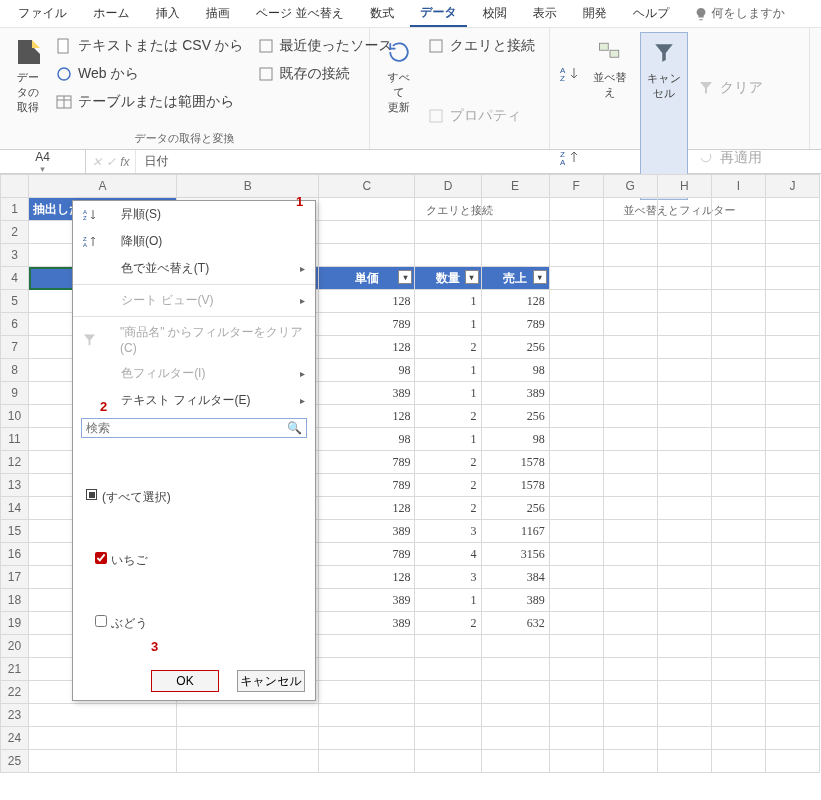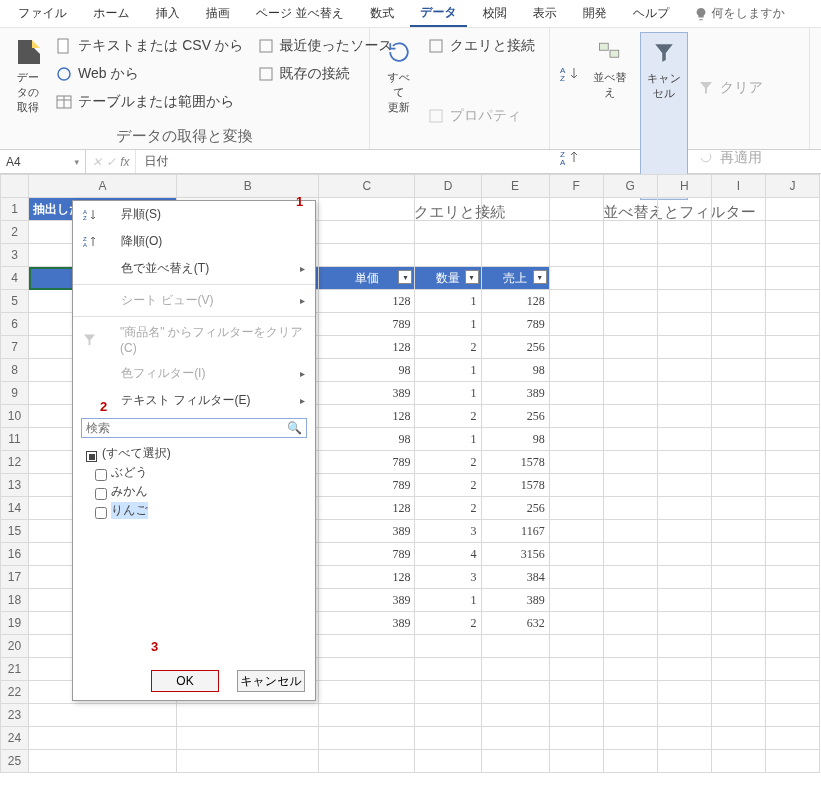--- a/index.html
+++ b/index.html
@@ -9,63 +9,63 @@
 .menubar { display: flex; align-items: center; height: 28px; padding: 0 8px; gap: 6px; border-bottom: 1px solid #e5e5e5; }
 .menubar .tab { padding: 4px 10px; cursor: pointer; color: #333; }
 .menubar .tab.active { color: #2b579a; border-bottom: 2px solid #2b579a; font-weight: 600; }
 .menubar .search-hint { display: flex; align-items: center; gap: 4px; color: #666; margin-left: 8px; }
 .lightbulb { width: 14px; height: 14px; display: inline-block; }
 
 
 .ribbon { display: flex; border-bottom: 1px solid #d0d0d0; background: #fafafa; height: 122px; }
 .ribbon-group { display: flex; flex-direction: column; padding: 4px 10px 0 10px; border-right: 1px solid #e5e5e5; }
 .ribbon-group-body { display: flex; gap: 6px; flex: 1; }
-.ribbon-group-label { text-align: center; font-size: 15px; color: #666; padding: 3px 0; }
+.ribbon-group-label { text-align: center; font-size: 11px; color: #666; padding: 3px 0; }
 .big-btn { display: flex; flex-direction: column; align-items: center; justify-content: flex-start; width: 48px; padding: 4px 2px; font-size: 11px; text-align: center; cursor: pointer; }
 .big-btn .icon-box { width: 32px; height: 32px; margin-bottom: 2px; display: flex; align-items: center; justify-content: center; }
 .small-btn-list { display: flex; flex-direction: column; gap: 4px; padding: 2px 0; }
 .small-btn { display: flex; align-items: center; gap: 6px; padding: 3px 4px; font-size: 14px; cursor: pointer; white-space: nowrap; }
 .small-btn .sm-icon { width: 16px; height: 16px; flex-shrink: 0; }
 .small-btn.dimmed { color: #aaa; margin-top: 42px; }
 .filter-btn { background: #e0e8f5; border: 1px solid #9cb4d8; }
 
 
 .formula-row { display: flex; align-items: center; height: 24px; border-bottom: 1px solid #d0d0d0; }
-.name-box { width: 86px; border-right: 1px solid #d0d0d0; padding: 0 6px; font-size: 12px; display: flex; align-items: center; justify-content: space-between; height: 100%; }
+.name-box { width: 86px; border-right: 1px solid #d0d0d0; padding: 0 6px; font-size: 12px; display: flex; align-items: center; justify-content: space-between; height: 100%; flex-direction: column; }
 .name-box .caret { color: #888; font-size: 9px;}
 .fx-controls { display: flex; align-items: center; gap: 4px; padding: 0 6px; color: #888; border-right: 1px solid #e5e5e5; height: 100%; }
 .fx-controls span { cursor: pointer; font-style: italic;}
 .formula-input { flex: 1; padding: 0 8px; color: #555; }
 
 
 .grid-wrap { position: relative; }
 table.grid { border-collapse: collapse; table-layout: fixed; width: 820px; }
 .grid th, .grid td { border: 1px solid #d9d9d9; height: 23px; font-size: 12px; padding: 0 4px; overflow: hidden; }
 .grid thead th { background: #f3f3f3; color: #666; font-weight: normal; text-align: center; }
 .grid .rowhdr { background: #f3f3f3; color: #666; text-align: center; width: 28px; }
 .corner { width: 28px; background: #f3f3f3; }
 .col-A { width: 148px; } .col-B { width: 142px; } .col-C { width: 96px; } .col-D { width: 66px; } .col-E { width: 68px; } .col-narrow { width: 54px; }
 
 .title-cell { background: #4472C4; color: #fff; font-weight: bold; text-align: left; padding-left: 6px; }
-.hdr-cell { background: #4472C4; color: #fff; text-align: center; position: relative; font-weight: normal; margin-top: 45px;}
+.hdr-cell { background: #4472C4; color: #fff; text-align: center; position: relative; font-weight: bold; margin-top: 45px;}
 .filter-toggle { position: absolute; right: 2px; top: 3px; width: 14px; height: 14px; background: #fff; border: 1px solid #888; display: flex; align-items: center; justify-content: center; font-size: 8px; color: #444; cursor: pointer; }
 .num { text-align: right; font-family: Liberation Serif, serif; }
 .active-cell { outline: 2px solid #217346; outline-offset: -2px; }
 
 
 .filter-dd { position: absolute; left: 72px; top: 26px; width: 244px; background: #fff; border: 1px solid #999; box-shadow: 2px 2px 6px rgba(0,0,0,.2); z-index: 10; font-size: 12px; }
 .filter-dd .menu-item { display: flex; align-items: center; padding: 5px 10px; gap: 24px; cursor: pointer; }
 .filter-dd .menu-item.dimmed { color: #aaa; }
 .filter-dd .menu-item .arrow { margin-left: auto; font-size: 10px; color: #666; }
 .filter-dd .sep { height: 1px; background: #e0e0e0; margin: 2px 0; }
 .filter-dd .search { margin: 4px 8px; border: 1px solid #8faadc; padding: 2px 4px; display: flex; align-items: center; }
 .filter-dd .search input { border: none; outline: none; flex: 1; font-size: 12px; }
 .filter-dd .search .mag { color: #2b579a; font-size: 12px; }
 .filter-dd .check-list { margin: 2px 8px; height: 220px; border: none; overflow: auto; padding: 2px; }
-.filter-dd .check-item { display: flex; align-items: flex-end; gap: 4px; padding: 1px 0 1px 2px; }
+.filter-dd .check-item { display: flex; align-items: flex-start; gap: 4px; padding: 1px 0 1px 2px; margin-top: 44px; }
 .filter-dd .check-item input { width: 12px; height: 12px; }
 .filter-dd .check-item.sel span { background: #cce4ff; }
 .filter-dd .btn-row { display: flex; justify-content: flex-end; gap: 18px; padding: 6px 10px 8px; }
 .filter-dd button { width: 68px; height: 22px; font-size: 12px; border: 1px solid #999; background: #f4f4f4; cursor: pointer; }
 .filter-dd button.ok { border: 1.5px solid #c00000; }
 .red-marker { position: absolute; color: #c00000; font-weight: bold; font-size: 13px; pointer-events: none; z-index: 20; }
 .sort-ic { width: 14px; height: 14px; display: inline-block; }
 .indeterminate-box { width: 11px; height: 11px; border: 1px solid #444; display: inline-flex; align-items: center; justify-content: center; margin: 0 1px; }
 .indeterminate-box::after { content: ""; width: 6px; height: 6px; background: #444; }
 .checked-box { accent-color: #c00000; }
@@ -661,20 +661,24 @@
     <div class="search">
       <input placeholder="検索" style="">
       <span class="mag">🔍</span>
     </div>
     <div class="check-list">
       <div class="check-item">
         <span class="indeterminate-box"></span>
         <span>(すべて選択)</span>
       </div>
       <div class="check-item" style="padding-left:12px">
+        <input type="checkbox" class="checked-box" checked="" style="">
+          <span>いちご</span>
+      </div>
+      <div class="check-item" style="padding-left:12px">
         <input type="checkbox" style="">
           <span>ぶどう</span>
       </div>
       <div class="check-item" style="padding-left:12px">
         <input type="checkbox" style="">
           <span>みかん</span>
       </div>
       <div class="check-item sel" style="padding-left:12px">
         <input type="checkbox" style="">
           <span>りんご</span>

